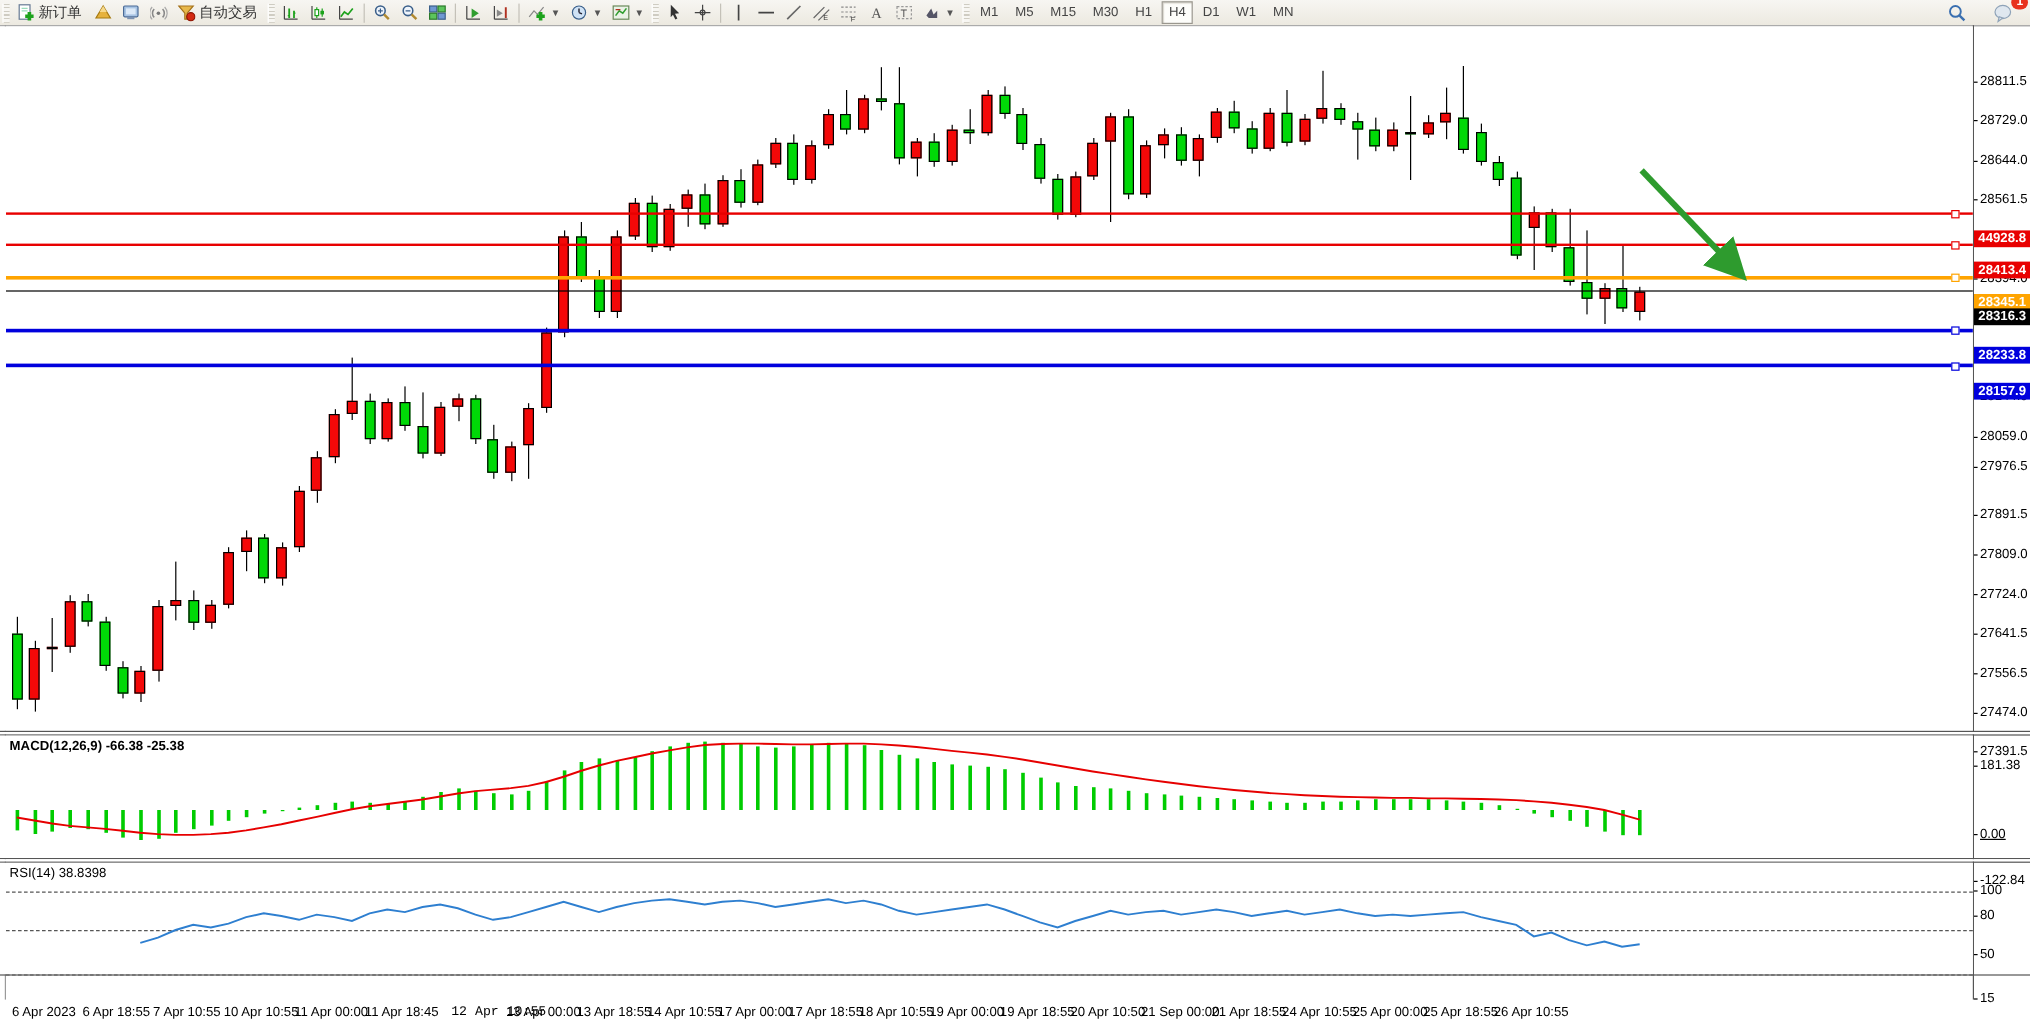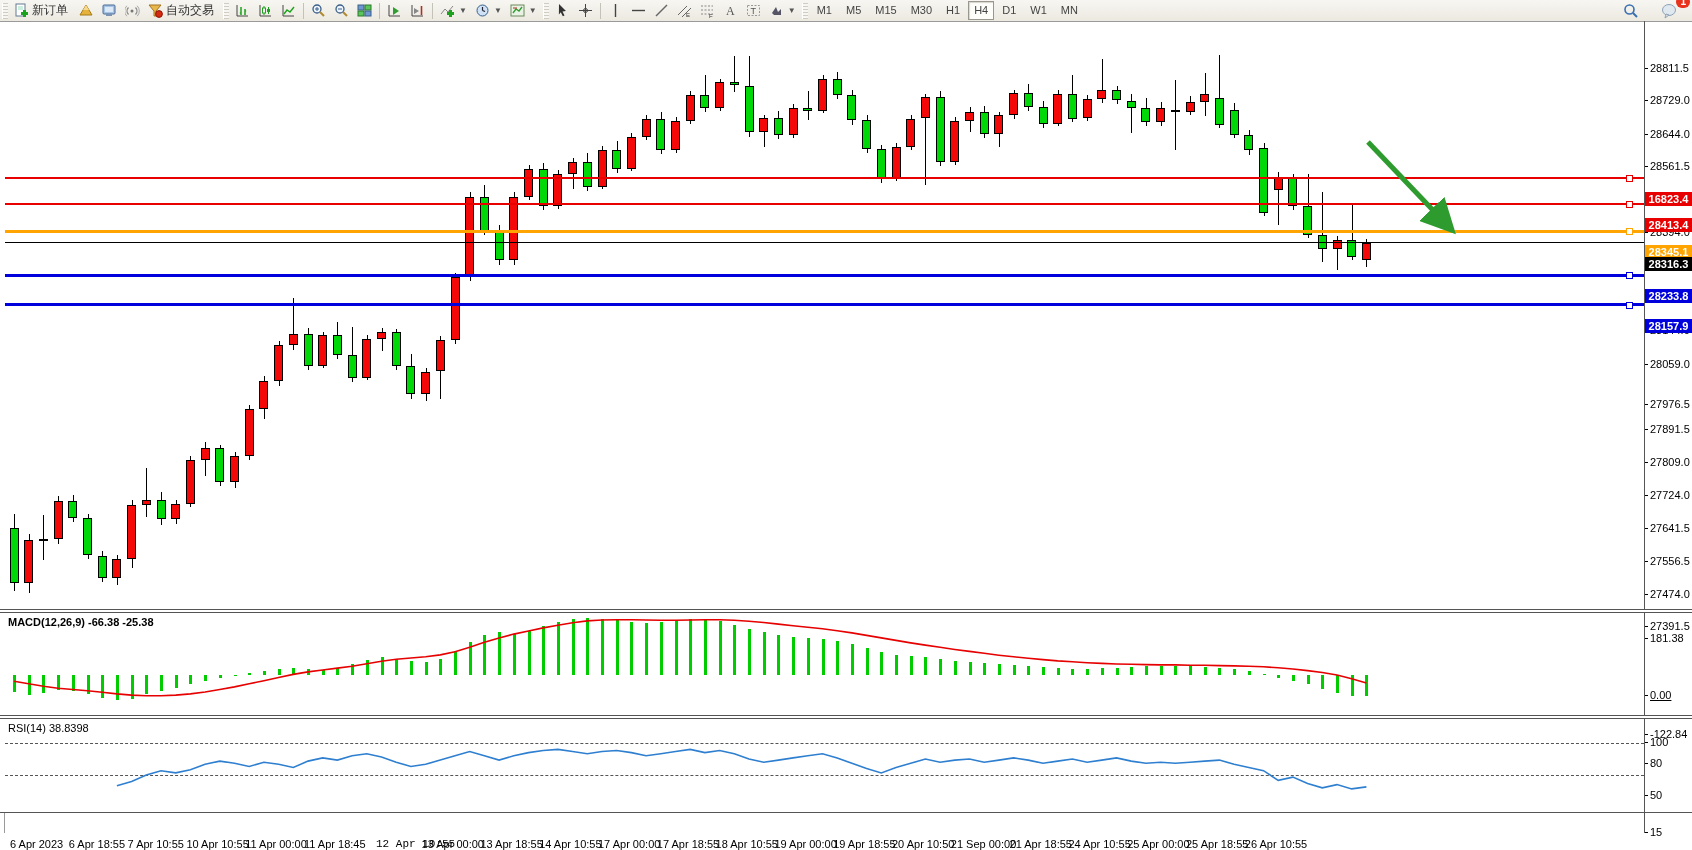--- a/index.html
+++ b/index.html
@@ -692,29 +692,29 @@
     <div class="ind-label" style="top:701px;">RSI(14) 38.8398</div>
 
     <div id="axis-labels">
         <div class="axis-lab" style="top: 41px;">28811.5</div>
         <div class="axis-lab" style="top: 73.4165px;">28729.0</div>
         <div class="axis-lab" style="top: 106.815px;">28644.0</div>
         <div class="axis-lab" style="top: 139.232px;">28561.5</div>
         <div class="axis-lab" style="top: 205.047px;">28394.0</div>
         <div class="axis-lab" style="top: 303.279px;">28144.0</div>
         <div class="axis-lab" style="top: 336.678px;">28059.0</div>
-        <div class="axis-lab" style="top: 377px;">27976.5</div>
+        <div class="axis-lab" style="top: 362px;">27976.5</div>
         <div class="axis-lab" style="top: 402.493px;">27891.5</div>
         <div class="axis-lab" style="top: 434.91px;">27809.0</div>
         <div class="axis-lab" style="top: 468.308px;">27724.0</div>
         <div class="axis-lab" style="top: 500.725px;">27641.5</div>
         <div class="axis-lab" style="top: 534.124px;">27556.5</div>
         <div class="axis-lab" style="top: 566.54px;">27474.0</div>
         <div class="axis-lab" style="top: 598.957px;">27391.5</div>
-        <div class="tag" style="top: 170.6px; background: rgb(232, 0, 0);">16823.4</div>
+        <div class="tag" style="top: 170.6px; background: rgb(232, 0, 0);">44928.8</div>
         <div class="tag" style="top: 197.4px; background: rgb(232, 0, 0);">28413.4</div>
         <div class="tag" style="top: 224.3px; background: rgb(255, 164, 0);">28345.1</div>
         <div class="tag" style="top: 235.6px; background: rgb(0, 0, 0);">28316.3</div>
         <div class="tag" style="top: 268px; background: rgb(0, 0, 221);">28233.8</div>
         <div class="tag" style="top: 297.8px; background: rgb(0, 0, 221);">28157.9</div>
         <div class="axis-lab" style="top: 610.998px;">181.38</div>
         <div class="axis-lab" style="top: 668px; text-decoration: underline;">0.00</div>
         <div class="axis-lab" style="top: 706.605px;">-122.84</div>
         <div class="axis-lab" style="top: 714.665px;">100</div>
         <div class="axis-lab" style="top: 735.999px;">80</div>

